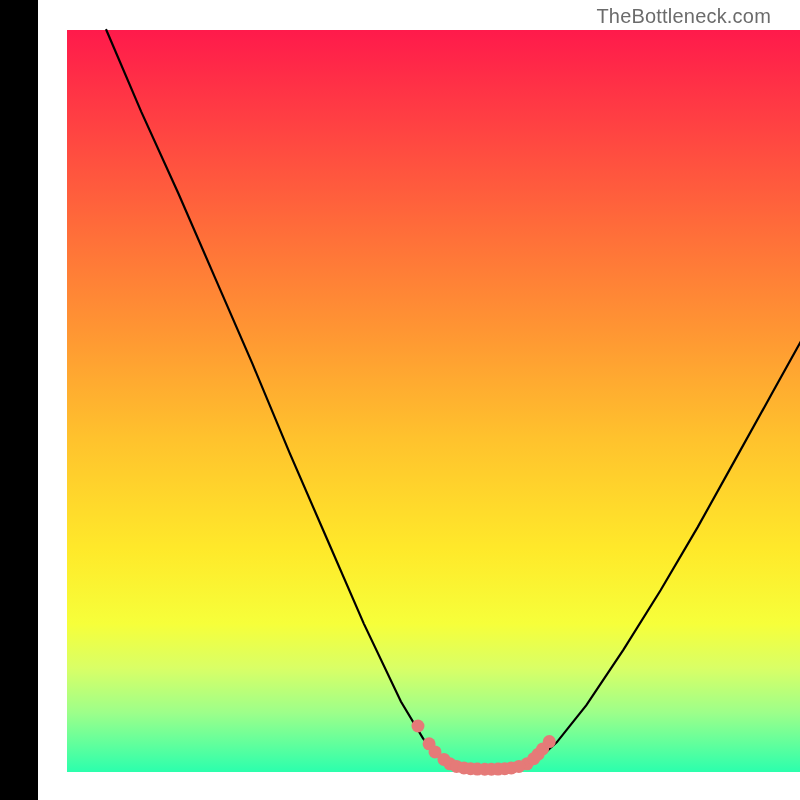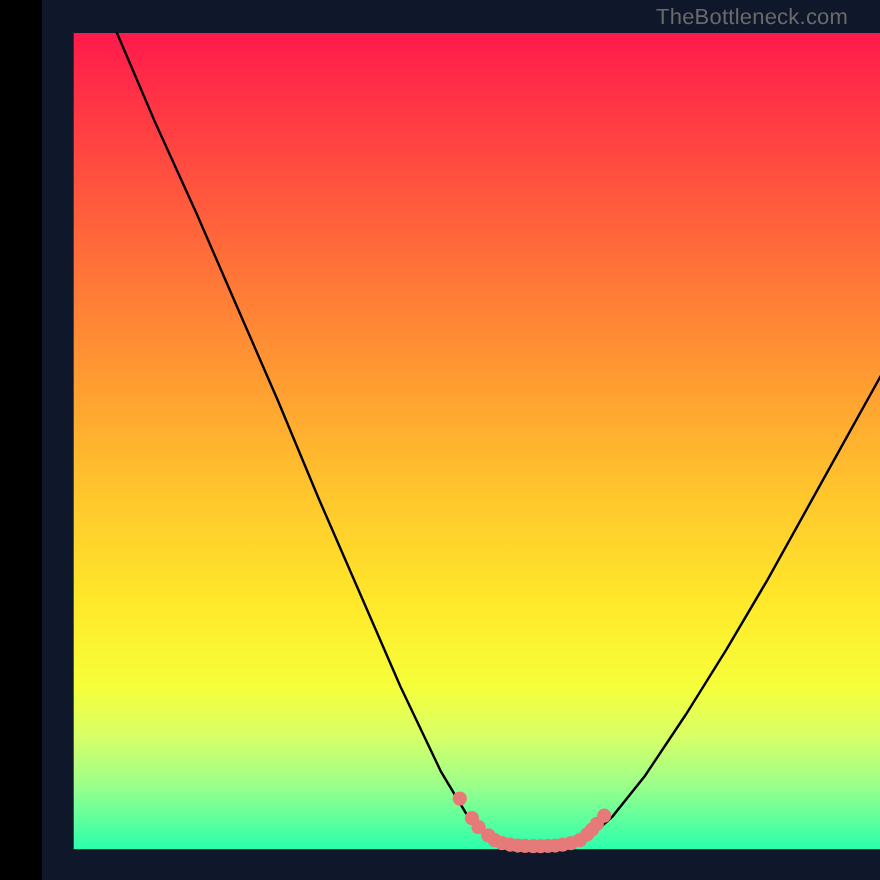--- a/index.html
+++ b/index.html
@@ -7,21 +7,21 @@
     padding: 0;
     width: 800px;
     height: 800px;
     overflow: hidden;
     background: #000;
     font-family: Arial, Helvetica, sans-serif;
   }
   .frame {
     position: absolute;
     inset: 0;
-    background: #0f172a;
+    background: #ffffff;
     margin-left: 38px;
   }
   .plot {
     position: absolute;
     background: linear-gradient(
       to bottom,
       #ff1a4b 0%,
       #ff3f43 12%,
       #ff6a3a 26%,
       #ff9433 40%,

